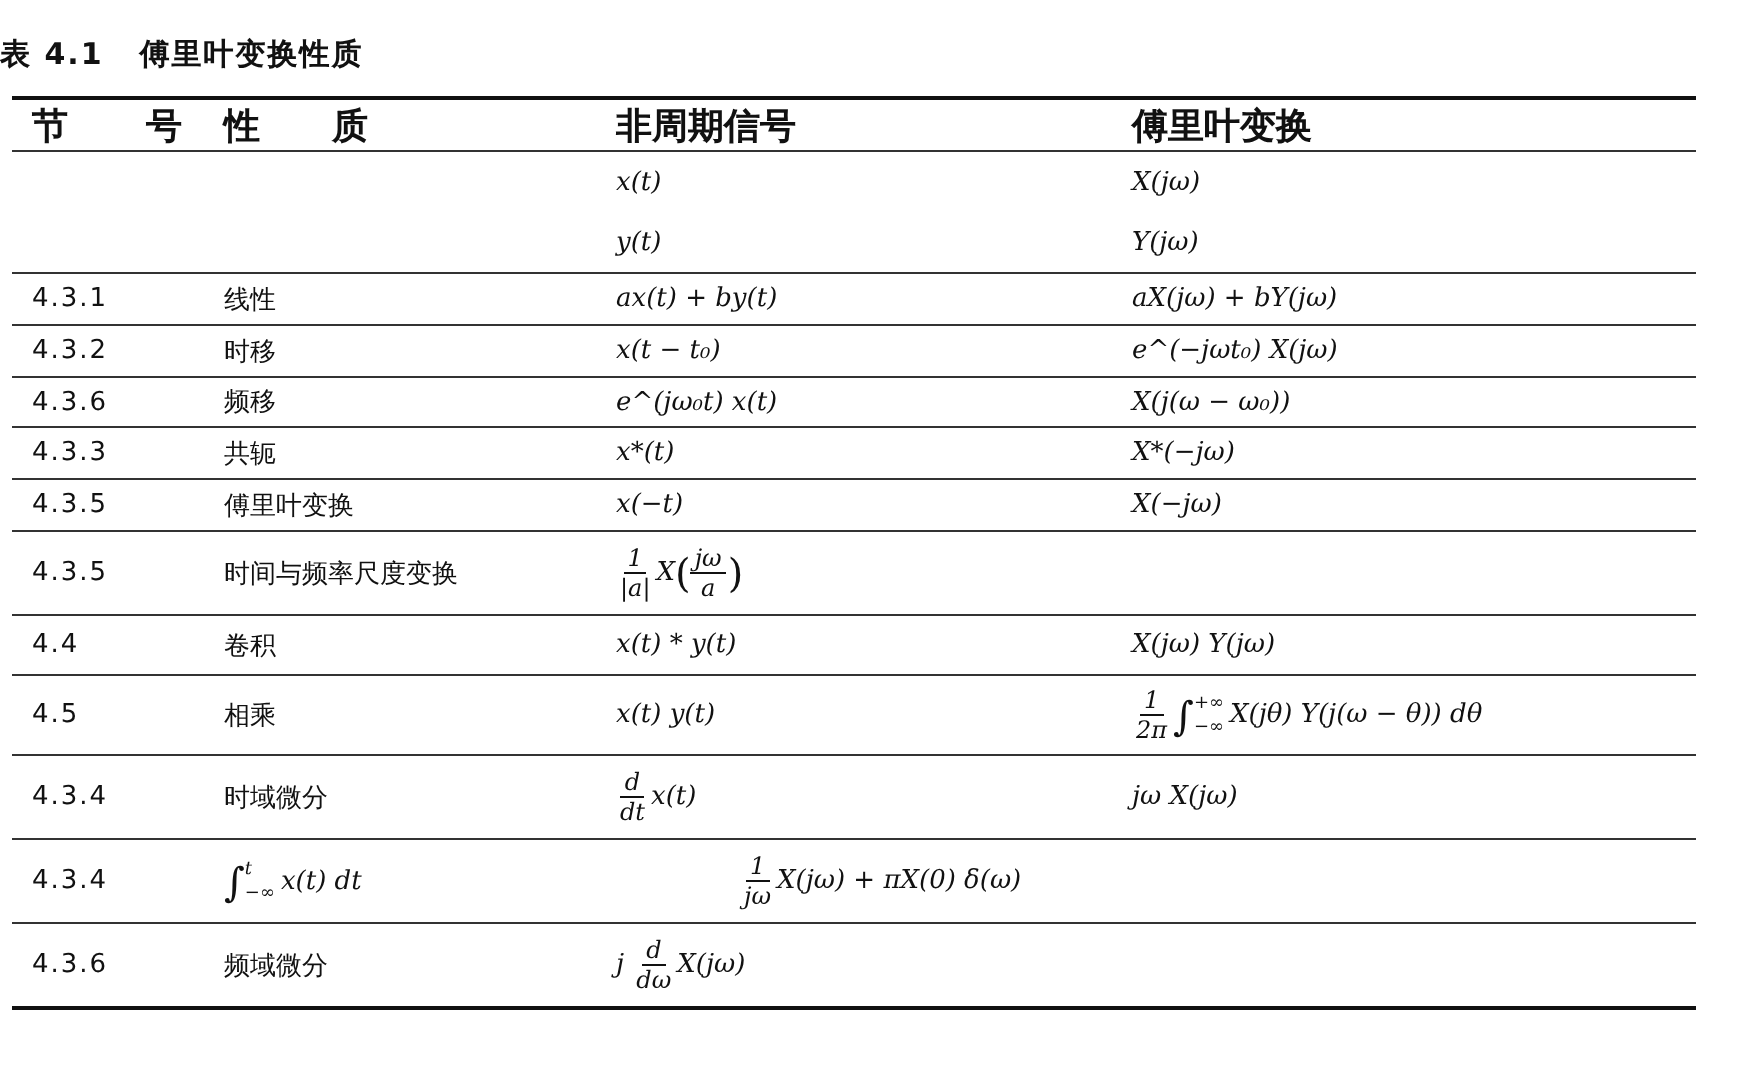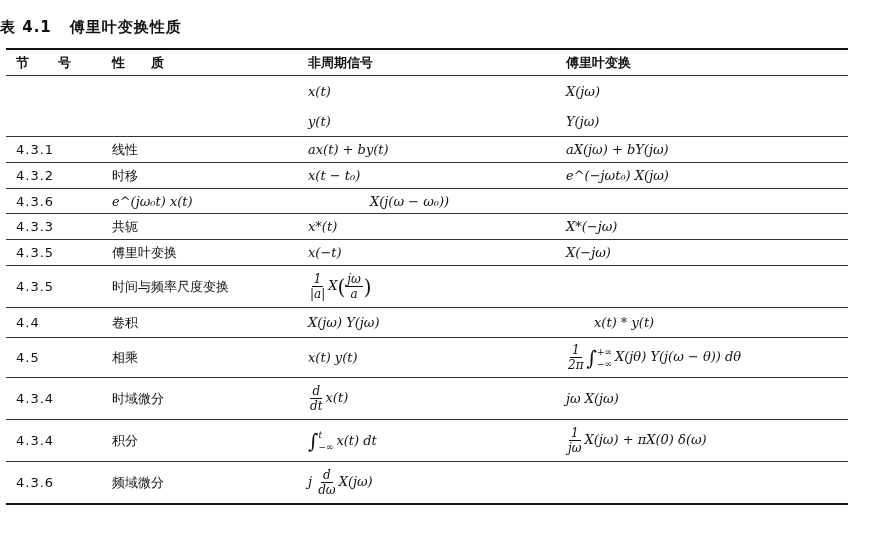--- a/index.html
+++ b/index.html
@@ -23,21 +23,21 @@
     border-bottom: 1px solid #333;
     box-sizing: border-box;
   }
   .row.no-line { border-bottom: none; }
   .row:last-child { border-bottom: none; }
   .cell { box-sizing: border-box; font-size: 13px; white-space: nowrap; }
   .c1 { width: 102px; padding-left: 10px; letter-spacing: 1px; font-family: "DejaVu Sans", sans-serif; }
   .c2 { width: 196px; padding-left: 4px; font-family: "DejaVu Sans", sans-serif; }
   .c3 { width: 258px; padding-left: 4px; }
   .c4 { width: 286px; padding-left: 4px; }
-  .hdr .cell { font-weight: bold; font-family: "DejaVu Sans", sans-serif; font-size: 13px; }
+  .hdr .cell { font-weight: bold; font-family: "DejaVu Sans", sans-serif; font-size: 18px; }
   .math { font-style: italic; font-family: "DejaVu Serif", "Liberation Serif", serif; }
   .frac { display: inline-flex; flex-direction: column; align-items: center; vertical-align: middle; font-size: 12px; margin-right: 1px; }
   .frac .n { border-bottom: 1px solid #111; padding: 0 2px; line-height: 14px; }
   .frac .d { padding: 0 2px; line-height: 14px; }
   .int { font-size: 20px; font-style: normal; vertical-align: middle; position: relative; }
   .lims { display: inline-flex; flex-direction: column; font-size: 9px; vertical-align: middle; line-height: 12px; margin-right: 3px; }
 </style>
 </head>
 <body>
 
@@ -76,20 +76,21 @@
 
   <div class="row" style="height:26px;">
     <div class="cell c1">4.3.2</div>
     <div class="cell c2">时移</div>
     <div class="cell c3 math">x(t − t₀)</div>
     <div class="cell c4 math">e^(−jωt₀) X(jω)</div>
   </div>
 
   <div class="row" style="height:25px;">
     <div class="cell c1">4.3.6</div>
+    <div class="cell c2">频移</div>
     <div class="cell c3 math">e^(jω₀t) x(t)</div>
     <div class="cell c4 math">X(j(ω − ω₀))</div>
   </div>
 
   <div class="row" style="height:26px;">
     <div class="cell c1">4.3.3</div>
     <div class="cell c2">共轭</div>
     <div class="cell c3 math">x*(t)</div>
     <div class="cell c4 math">X*(−jω)</div>
   </div>
@@ -111,22 +112,22 @@
         </span>X<span style="font-size:20px;font-style:normal;vertical-align:middle;">(</span><span class="frac">
           <span class="n">jω</span>
           <span class="d">a</span>
         </span><span style="font-size:20px;font-style:normal;vertical-align:middle;">)</span>
     </div>
   </div>
 
   <div class="row" style="height:30px;">
     <div class="cell c1">4.4</div>
     <div class="cell c2">卷积</div>
+    <div class="cell c3 math">x(t) * y(t)</div>
     <div class="cell c4 math">X(jω) Y(jω)</div>
-    <div class="cell c3 math">x(t) * y(t)</div>
   </div>
 
   <div class="row" style="height:40px;">
     <div class="cell c1">4.5</div>
     <div class="cell c2">相乘</div>
     <div class="cell c3 math">x(t) y(t)</div>
     <div class="cell c4 math">
       <span class="frac">
           <span class="n">1</span>
           <span class="d">2π</span>
@@ -144,21 +145,20 @@
       <span class="frac">
           <span class="n">d</span>
           <span class="d">dt</span>
         </span>x(t)
     </div>
     <div class="cell c4 math">jω X(jω)</div>
   </div>
 
   <div class="row" style="height:42px;">
     <div class="cell c1">4.3.4</div>
-    <div class="cell c2">积分</div>
     <div class="cell c3 math">
       <span class="int">∫</span><span class="lims">
           <span>t</span>
           <span>−∞</span>
         </span>x(t) dt
     </div>
     <div class="cell c4 math">
       <span class="frac">
           <span class="n">1</span>
           <span class="d">jω</span>

